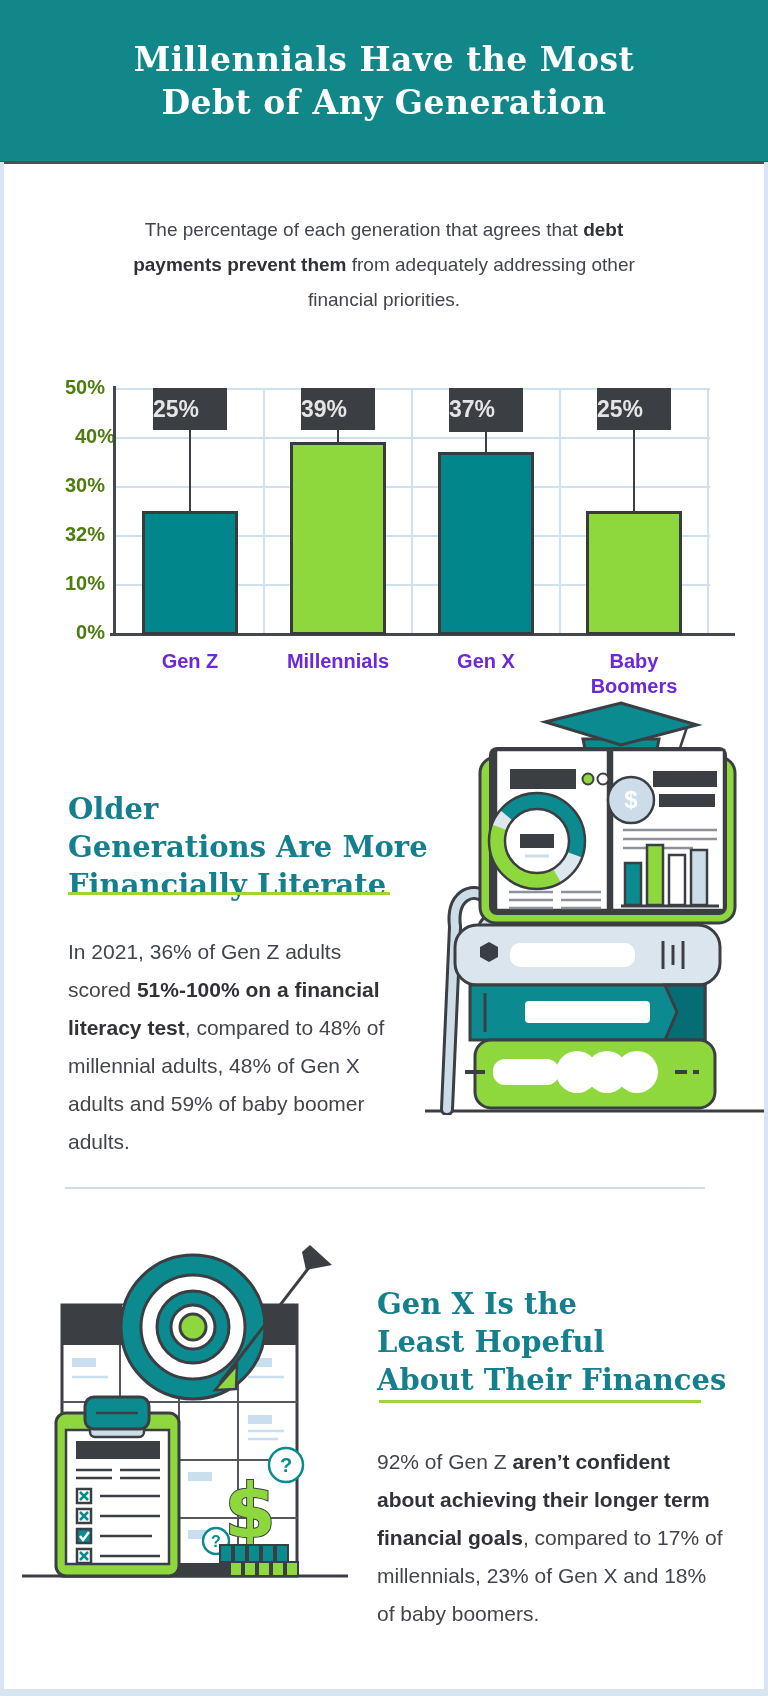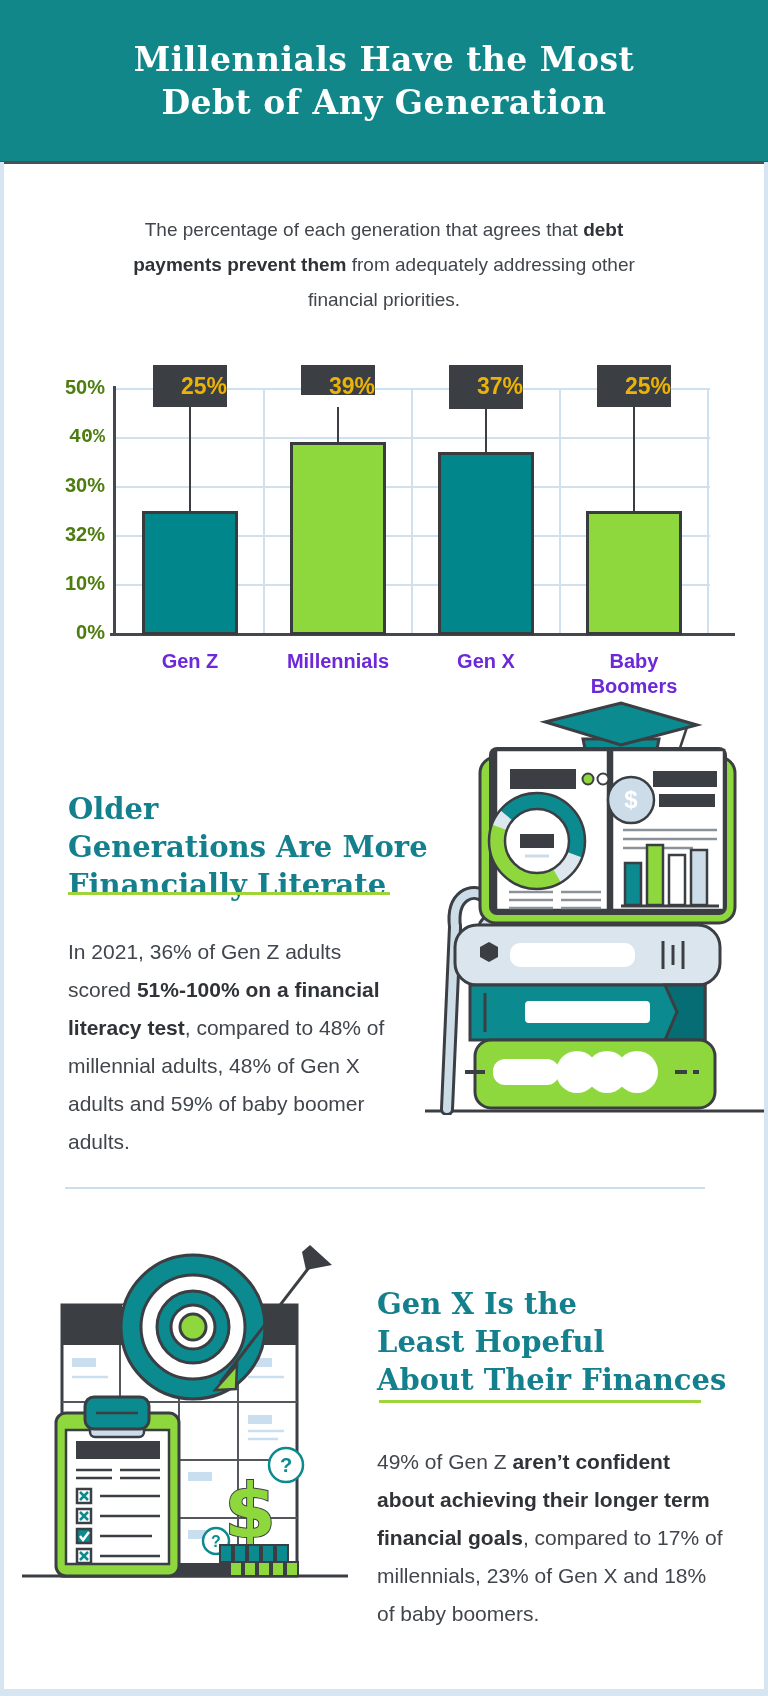--- a/index.html
+++ b/index.html
@@ -20,22 +20,22 @@
          font-size:19px;line-height:35px;color:#41454c;}
   .intro strong,.body-copy strong{color:#2f3237;font-weight:700;}
   
   #chart{position:absolute;left:0;top:340px;width:768px;height:372px;}
   .gl-h{position:absolute;height:2px;background:#cfe0ee;}
   .gl-v{position:absolute;width:2px;background:#cfe0ee;}
   .axis-x{position:absolute;background:#44474b;height:3px;}
   .axis-y{position:absolute;background:#44474b;width:3px;}
   .ytick{position:absolute;width:75px;text-align:right;font-weight:700;font-size:20px;color:#4d7c0f;}
   .bar{position:absolute;border:3px solid #393c3f;box-sizing:border-box;}
-  .vbox{position:absolute;background:#3b3e42;color:#eab308;font-weight:700;font-size:23px;
-        text-align:right;}
+  .vbox{position:absolute;background:#3b3e42;color:#e5e5e5;font-weight:700;font-size:23px;
+        text-align:left;margin-top:23px;}
   .vline{position:absolute;width:2px;background:#3b3e42;}
   .xtick{position:absolute;text-align:center;font-weight:700;font-size:20px;line-height:25px;
          color:#6d28d9;white-space:pre-line;}
   
   .sec-heading{position:absolute;font-family:"DejaVu Serif",serif;font-weight:700;
                font-size:29px;line-height:38px;color:#15808d;white-space:pre-line;}
   .underline{position:absolute;height:3px;background:#9fd43b;}
   .body-copy{position:absolute;font-size:21px;line-height:38px;color:#41454c;}
   .divider{position:absolute;left:65px;top:1187px;width:640px;height:2px;background:#ccdeeb;}
   .illus{position:absolute;}
@@ -59,31 +59,31 @@
       <div class="gl-h" style="left: 115px; top: 97px; width: 595px;"></div>
       <div class="gl-h" style="left: 115px; top: 48px; width: 595px;"></div>
       <div class="gl-v" style="left: 263px; top: 48px; height: 245px;"></div>
       <div class="gl-v" style="left: 411px; top: 48px; height: 245px;"></div>
       <div class="gl-v" style="left: 559px; top: 48px; height: 245px;"></div>
       <div class="gl-v" style="left: 707px; top: 48px; height: 245px;"></div>
       <div class="ytick" style="left: 30px; top: 281px;">0%</div>
       <div class="ytick" style="left: 30px; top: 232px;">10%</div>
       <div class="ytick" style="left: 30px; top: 183px;">32%</div>
       <div class="ytick" style="left: 30px; top: 134px;">30%</div>
-      <div class="ytick" style="left: 30px; top: 85px; font-family: Liberation Mono, monospace;">40%</div>
+      <div class="ytick" style="left: 40px; top: 85px;">40%</div>
       <div class="ytick" style="left: 30px; top: 36px;">50%</div>
       <div class="axis-y" style="left: 113px; top: 46px; height: 249px;"></div>
       <div class="axis-x" style="left: 110px; top: 293px; width: 625px;"></div>
       <div class="vline" style="left: 189px; top: 67px; height: 103.5px;"></div>
       <div class="bar" style="left: 142px; top: 170.5px; width: 96px; height: 124.5px; background: rgb(0, 134, 139);"></div>
       <div class="vbox" style="left: 153px; top: 25px; width: 74px; height: 42px; line-height: 42px; background: rgb(59, 62, 66);">25%</div>
       <div class="xtick" style="left: 110px; top: 309px; width: 160px;">Gen Z</div>
       <div class="vline" style="left: 337px; top: 67px; height: 34.9px;"></div>
       <div class="bar" style="left: 290px; top: 101.9px; width: 96px; height: 193.1px; background: rgb(142, 216, 62);"></div>
-      <div class="vbox" style="left: 301px; top: 25px; width: 74px; height: 30px; line-height: 42px; background: rgb(59, 62, 66);">39%</div>
+      <div class="vbox" style="left: 301px; top: 25px; width: 74px; height: 42px; line-height: 42px; background: rgb(59, 62, 66);">39%</div>
       <div class="xtick" style="left: 258px; top: 309px; width: 160px;">Millennials</div>
       <div class="vline" style="left: 485px; top: 67px; height: 44.7px;"></div>
       <div class="bar" style="left: 438px; top: 111.7px; width: 96px; height: 183.3px; background: rgb(0, 134, 139);"></div>
       <div class="vbox" style="left: 449px; top: 25px; width: 74px; height: 44px; line-height: 42px; background: rgb(59, 62, 66);">37%</div>
       <div class="xtick" style="left: 406px; top: 309px; width: 160px;">Gen X</div>
       <div class="vline" style="left: 633px; top: 67px; height: 103.5px;"></div>
       <div class="bar" style="left: 586px; top: 170.5px; width: 96px; height: 124.5px; background: rgb(142, 216, 62);"></div>
       <div class="vbox" style="left: 597px; top: 25px; width: 74px; height: 42px; line-height: 42px; background: rgb(59, 62, 66);">25%</div>
       <div class="xtick" style="left: 554px; top: 309px; width: 160px;">Baby
 Boomers</div>
@@ -303,18 +303,18 @@
           <line x1="78" y1="331" x2="138" y2="331" stroke="#3b3e42" stroke-width="2.5"></line>
         </g>
       </g>
     </g>
   </svg>
 
   <h2 class="sec-heading" style="left:377px;top:1277px;margin-top:8px;">Gen X Is the
 Least Hopeful
 About Their Finances</h2>
   <div class="underline" style="left:379px;top:1400px;width:322px;"></div>
-  <p class="body-copy" style="left:377px;top:1422px;width:348px;"><span>49% of Gen Z </span><strong>aren’t confident about achieving their longer term financial goals</strong><span>, compared to 17% of millennials, 23% of Gen X and 18% of baby boomers.</span></p>
+  <p class="body-copy" style="left:377px;top:1422px;width:348px;"><span>92% of Gen Z </span><strong>aren’t confident about achieving their longer term financial goals</strong><span>, compared to 17% of millennials, 23% of Gen X and 18% of baby boomers.</span></p>
 
   <div class="edge left"></div>
   <div class="edge right"></div>
   <div class="edge bottom"></div>
 </div>
 
 </body></html>

